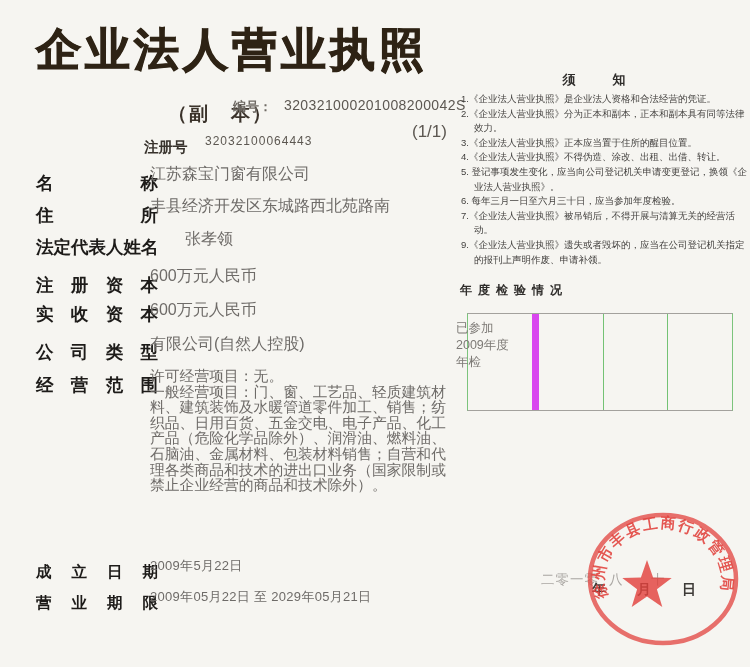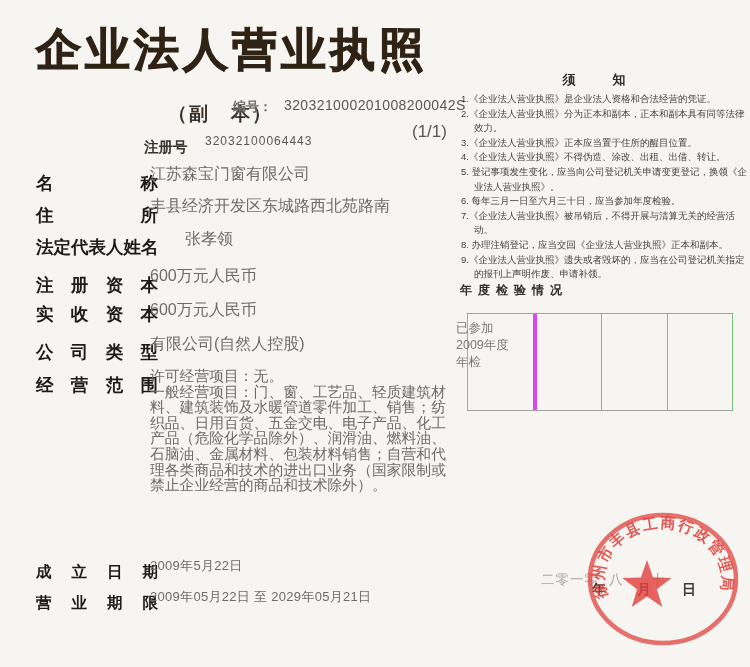--- a/index.html
+++ b/index.html
@@ -80,21 +80,21 @@
     letter-spacing:6px;
   }
   .inspect-table{
     position:absolute;left:467px;top:313px;width:266px;height:98px;
     display:flex;
     border-top:1px solid #a3a19d;border-bottom:1px solid #a3a19d;
     border-left:1px solid #7cc47c;border-right:1px solid #7cc47c;
     box-sizing:border-box;
   }
   .inspect-cell{flex:1;position:relative;}
-  .inspect-cell.c0{border-right:4px solid #d946ef;}
+  .inspect-cell.c0{border-right:7px solid #d946ef;}
   .inspect-cell.c1{border-right:1px solid #74c274;}
   .inspect-cell.c2{border-right:1px solid #74c274;}
   .inspect-cell .cell-text{
     position:absolute;left:-12px;top:6px;width:70px;
     font-size:12.5px;line-height:17px;color:#7d7a76;
     white-space:pre-line;
   }
   
   .flabel.footer{font-size:15.5px;}
   .fvalue.footer{font-size:13px;letter-spacing:.3px;}
@@ -148,21 +148,20 @@
 
   <div class="notice-title">须　知</div>
   <ol class="notice-list">
     <li>1.《企业法人营业执照》是企业法人资格和合法经营的凭证。</li>
     <li>2.《企业法人营业执照》分为正本和副本，正本和副本具有同等法律效力。</li>
     <li>3.《企业法人营业执照》正本应当置于住所的醒目位置。</li>
     <li>4.《企业法人营业执照》不得伪造、涂改、出租、出借、转让。</li>
     <li>5. 登记事项发生变化，应当向公司登记机关申请变更登记，换领《企业法人营业执照》。</li>
     <li>6. 每年三月一日至六月三十日，应当参加年度检验。</li>
     <li>7.《企业法人营业执照》被吊销后，不得开展与清算无关的经营活动。</li>
-    <li>8. 办理注销登记，应当交回《企业法人营业执照》正本和副本。</li>
     <li>9.《企业法人营业执照》遗失或者毁坏的，应当在公司登记机关指定的报刊上声明作废、申请补领。</li>
   </ol>
 
   <div class="inspect-title">年度检验情况</div>
   <div class="inspect-table">
     <div class="inspect-cell c0">
       <span class="cell-text">已参加
 2009年度
 年检</span>
     </div>

